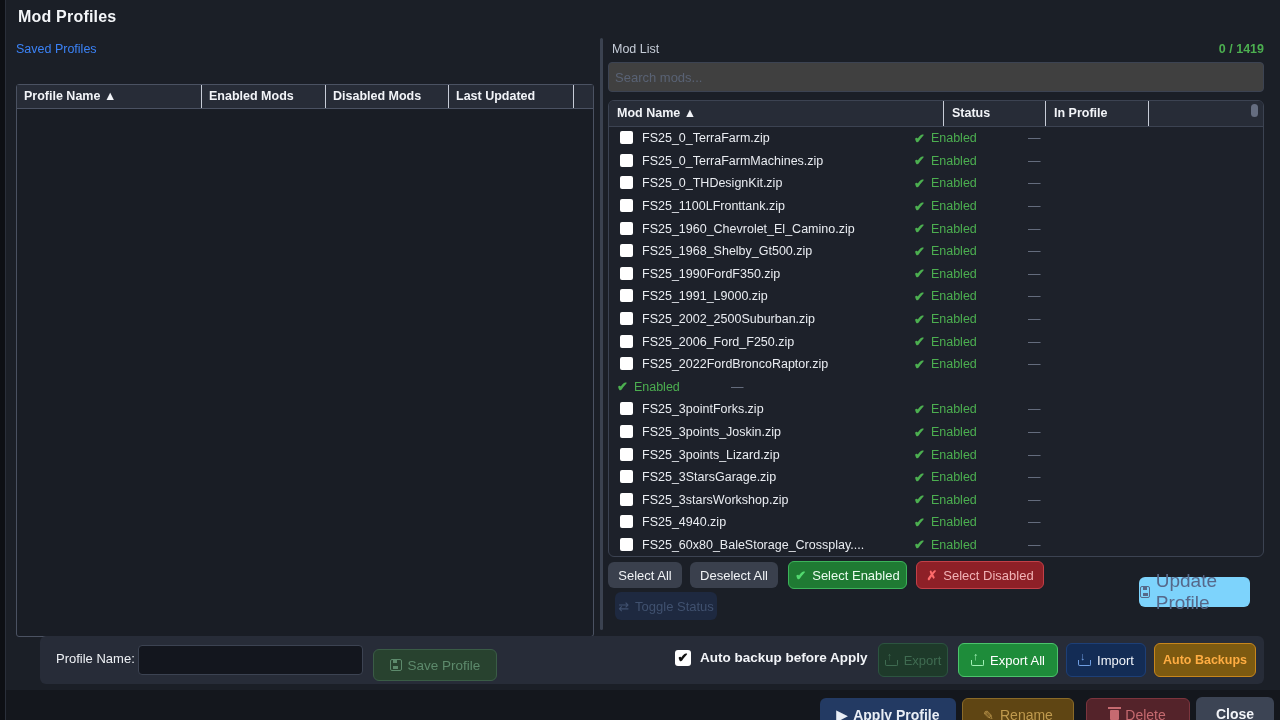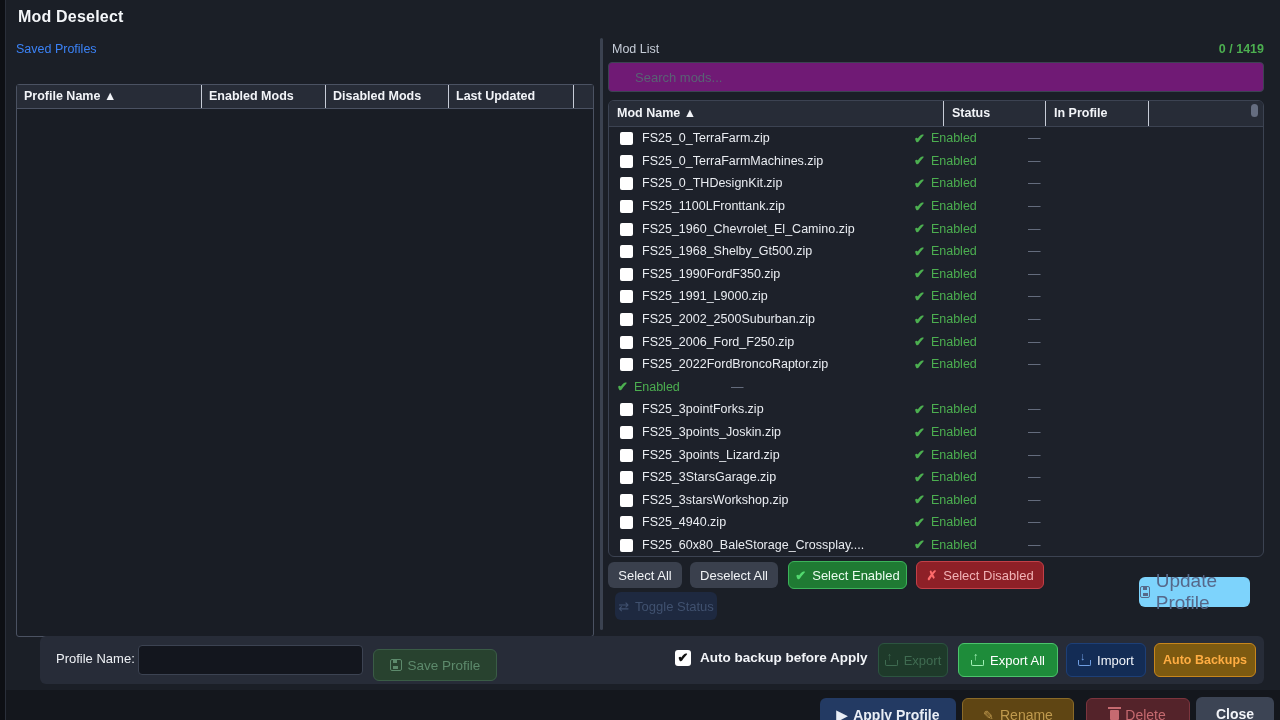--- a/index.html
+++ b/index.html
@@ -21,33 +21,33 @@
   .saved-head .th { border-right:1px solid #c7ccd7; font-size:12.5px; font-weight:bold; color:#f2f4f8; padding:4px 0 0 7px; height:100%; }
   .saved-head .th:nth-child(1){ width:185px; }
   .saved-head .th:nth-child(2){ width:124px; }
   .saved-head .th:nth-child(3){ width:123px; }
   .saved-head .th:nth-child(4){ width:125px; }
 
   
   .splitter { position:absolute; left:600px; top:38px; width:3px; height:592px; background:#3b4250; border-radius:2px; }
 
   
-  .search-box { position:absolute; left:608px; top:62px; width:656px; height:30px; background:#701a75; border:1px solid #3c4352; border-radius:4px; color:#e9ecf1; font-size:13px; padding:0 26px; outline:none; font-family:"Liberation Sans", sans-serif; }
+  .search-box { position:absolute; left:608px; top:62px; width:656px; height:30px; background:#404040; border:1px solid #3c4352; border-radius:4px; color:#e9ecf1; font-size:13px; padding:0 6px; outline:none; font-family:"Liberation Sans", sans-serif; }
   .search-box::placeholder { color:#59627400; color:#596274; }
 
   
   .mod-table { position:absolute; left:608px; top:100px; width:656px; height:457px; border:1px solid #3c4352; border-radius:6px; background:#1d212a; overflow:hidden; }
   .mod-head { display:flex; height:26px; background:#272c37; border-bottom:1px solid #3c4352; }
   .mod-head .th { border-right:1px solid #c7ccd7; font-size:12.5px; font-weight:bold; color:#f2f4f8; padding:5px 0 0 8px; height:100%; }
   .mod-head .th:nth-child(1){ width:335px; }
   .mod-head .th:nth-child(2){ width:102px; }
   .mod-head .th:nth-child(3){ width:103px; }
   .mod-rows { height:429px; overflow:hidden; }
   .mod-row { display:flex; align-items:center; height:22.6px; font-size:12.5px; }
-  .cell-name { width:297px; display:flex; align-items:flex-end; gap:9px; padding-left:11px; white-space:nowrap; overflow:hidden; }
+  .cell-name { width:297px; display:flex; align-items:flex-start; gap:9px; padding-left:11px; white-space:nowrap; overflow:hidden; }
   .row-check { width:13px; height:13px; min-width:13px; background:#ffffff; border-radius:2px; }
   .name-text { color:#e9ecf1; overflow:hidden; text-overflow:ellipsis; }
   .cell-status { width:102px; padding-left:8px; color:#4caf50; display:flex; align-items:center; gap:6px; }
   .cell-status .check-glyph { font-weight:bold; font-size:13px; }
   .cell-profile { width:103px; padding-left:20px; color:#70798b; }
   .scroll-thumb { position:absolute; top:3px; right:5px; width:7px; height:13px; background:#656d80; border-radius:3.5px; }
 
   
   .btn { position:absolute; display:flex; align-items:center; justify-content:center; gap:6px; border-radius:6px; font-size:13px; font-family:"Liberation Sans", sans-serif; cursor:pointer; border:1px solid transparent; }
   .btn-selectall   { left:608px; top:562px; width:74px;  height:26px; background:#3a404d; color:#f0f2f5; }
@@ -88,21 +88,21 @@
   .ico-tray .arrow { position:absolute; left:2px; top:-4px; font-size:11px; line-height:11px; }
   .ico-trash { width:9px; height:10px; background:currentColor; position:relative; display:inline-block; border-radius:1px; }
   .ico-trash::before { content:""; position:absolute; left:-2px; top:-3px; width:13px; height:2px; background:currentColor; }
   .ico-pencil { font-size:13px; }
 </style>
 </head>
 <body>
 
 <div class="edge-sliver"></div>
 
-<div class="dialog-title">Mod Deselect</div>
+<div class="dialog-title">Mod Profiles</div>
 
 <div class="panel-label lbl-saved">Saved Profiles</div>
 <div class="saved-table">
   <div class="saved-head">
       <div class="th">Profile Name ▲</div>
       <div class="th">Enabled Mods</div>
       <div class="th">Disabled Mods</div>
       <div class="th">Last Updated</div>
     </div>
 </div>

